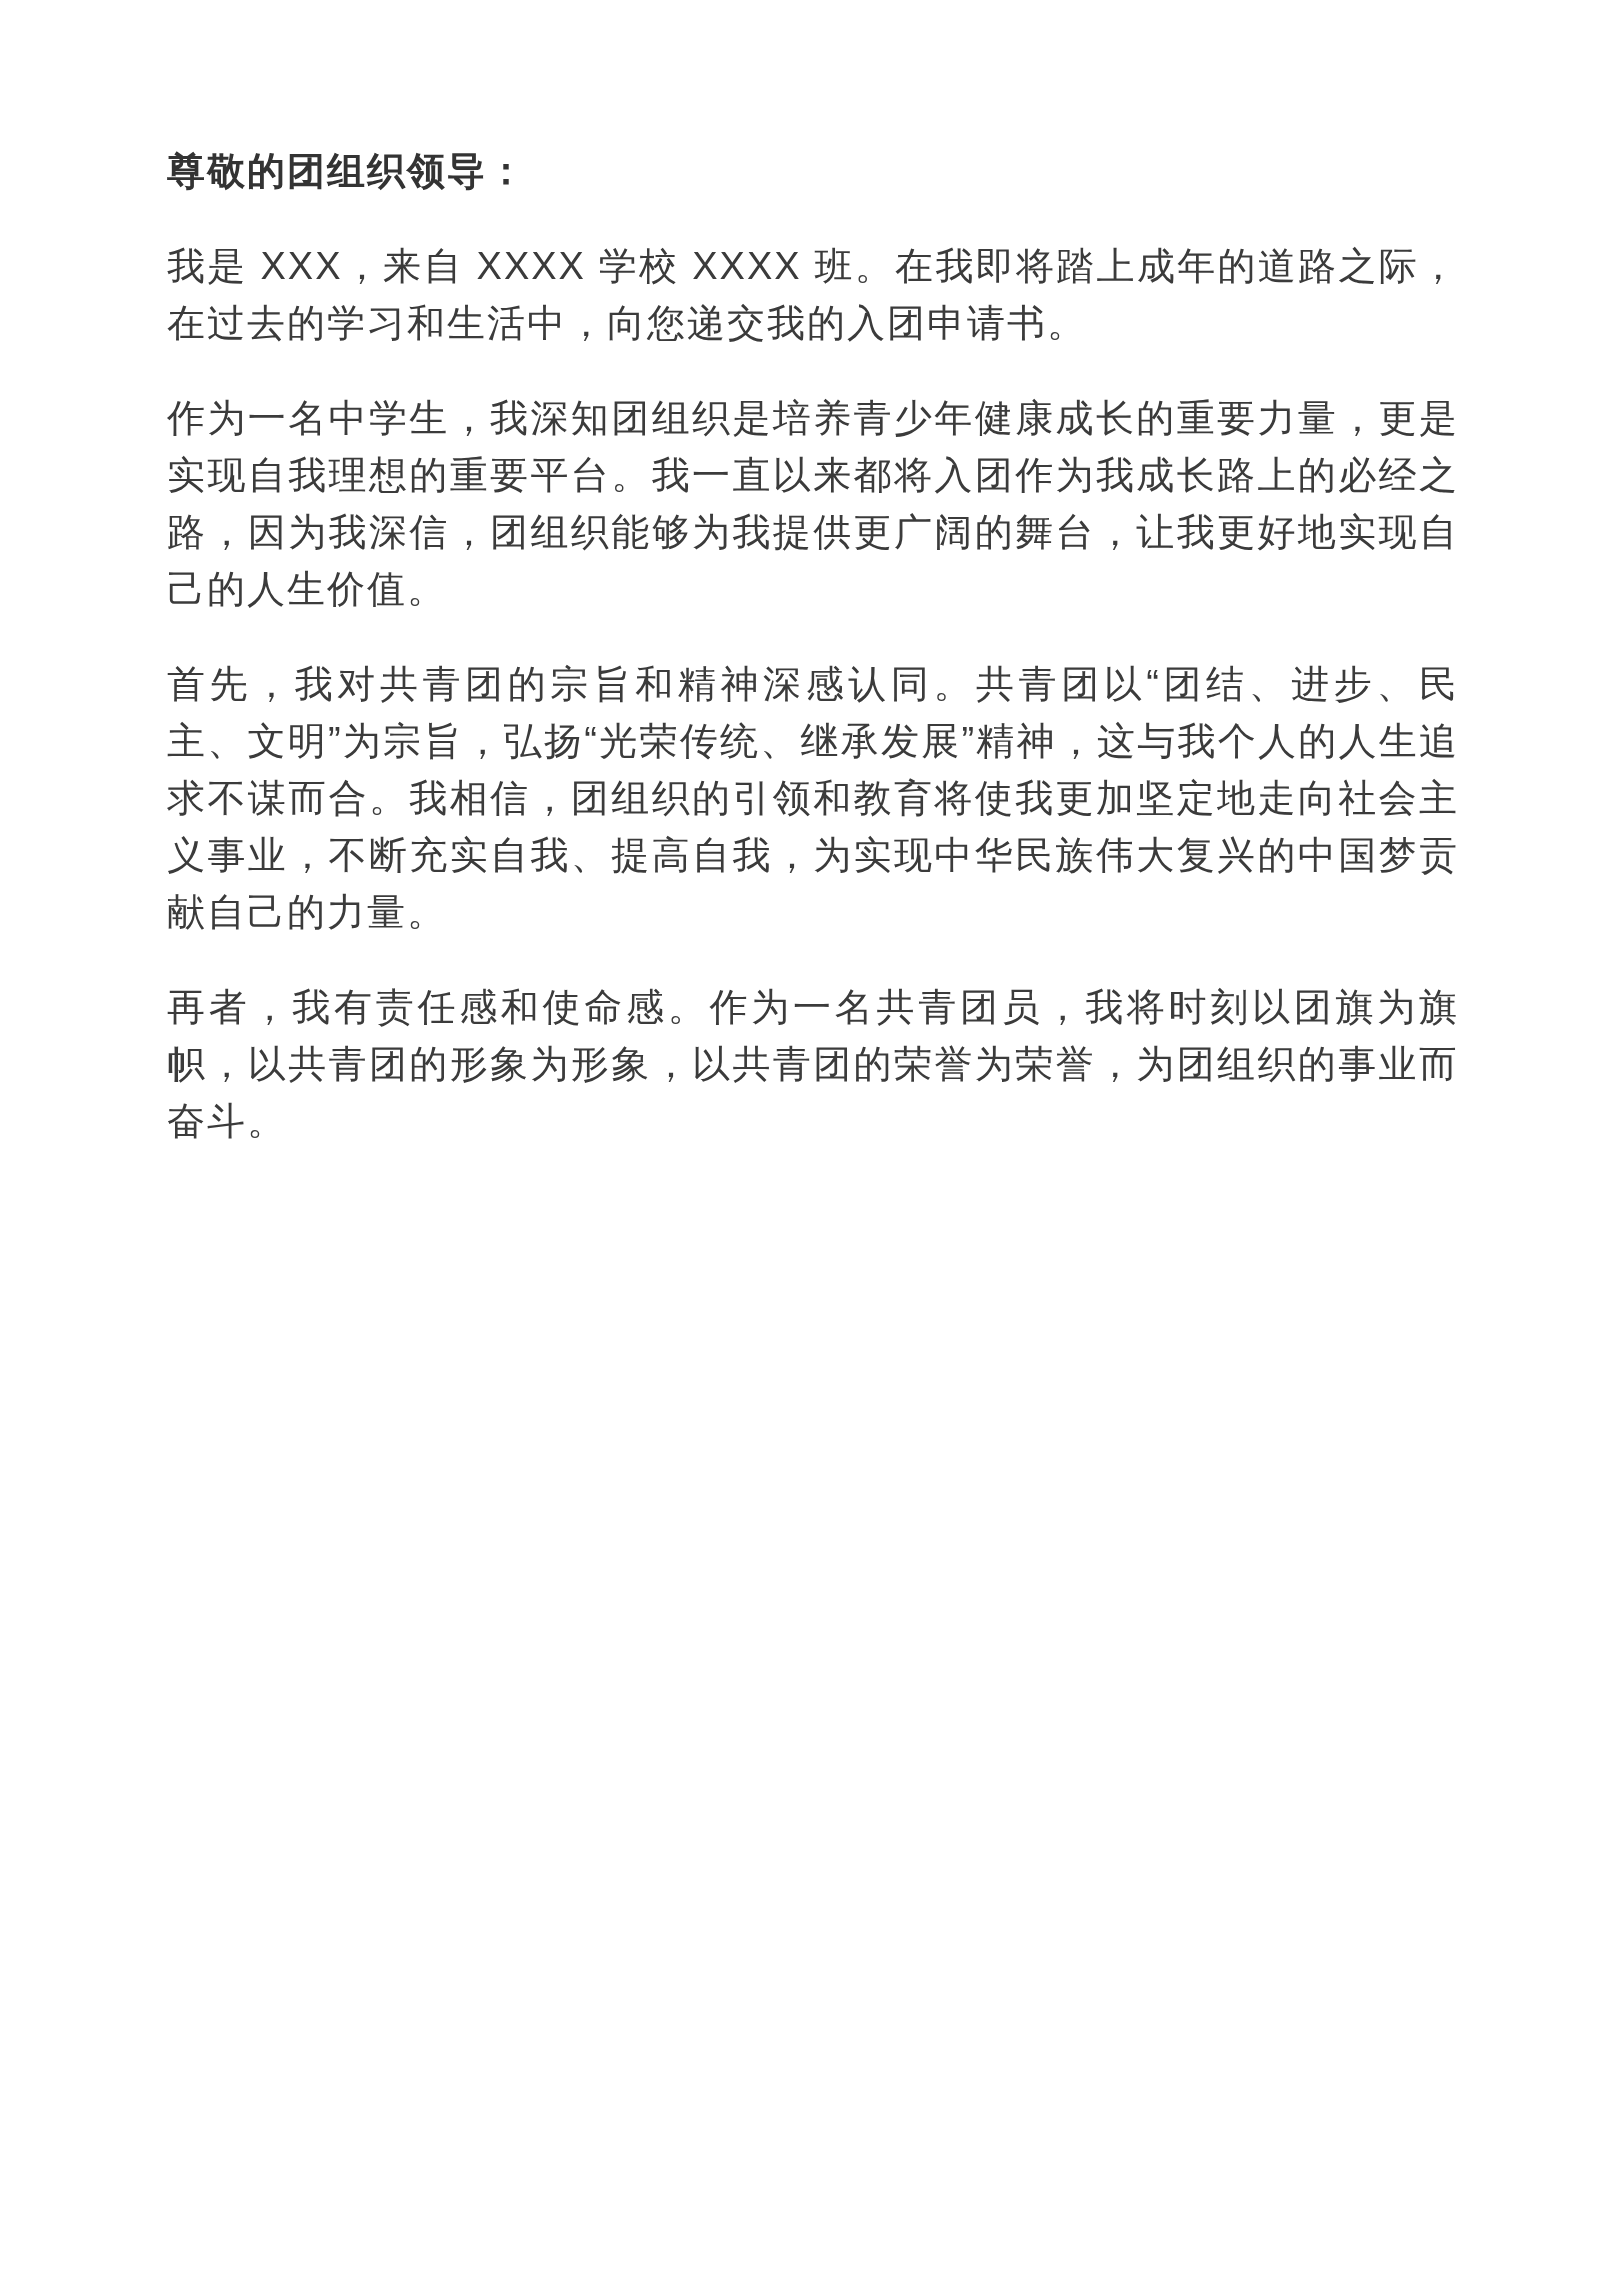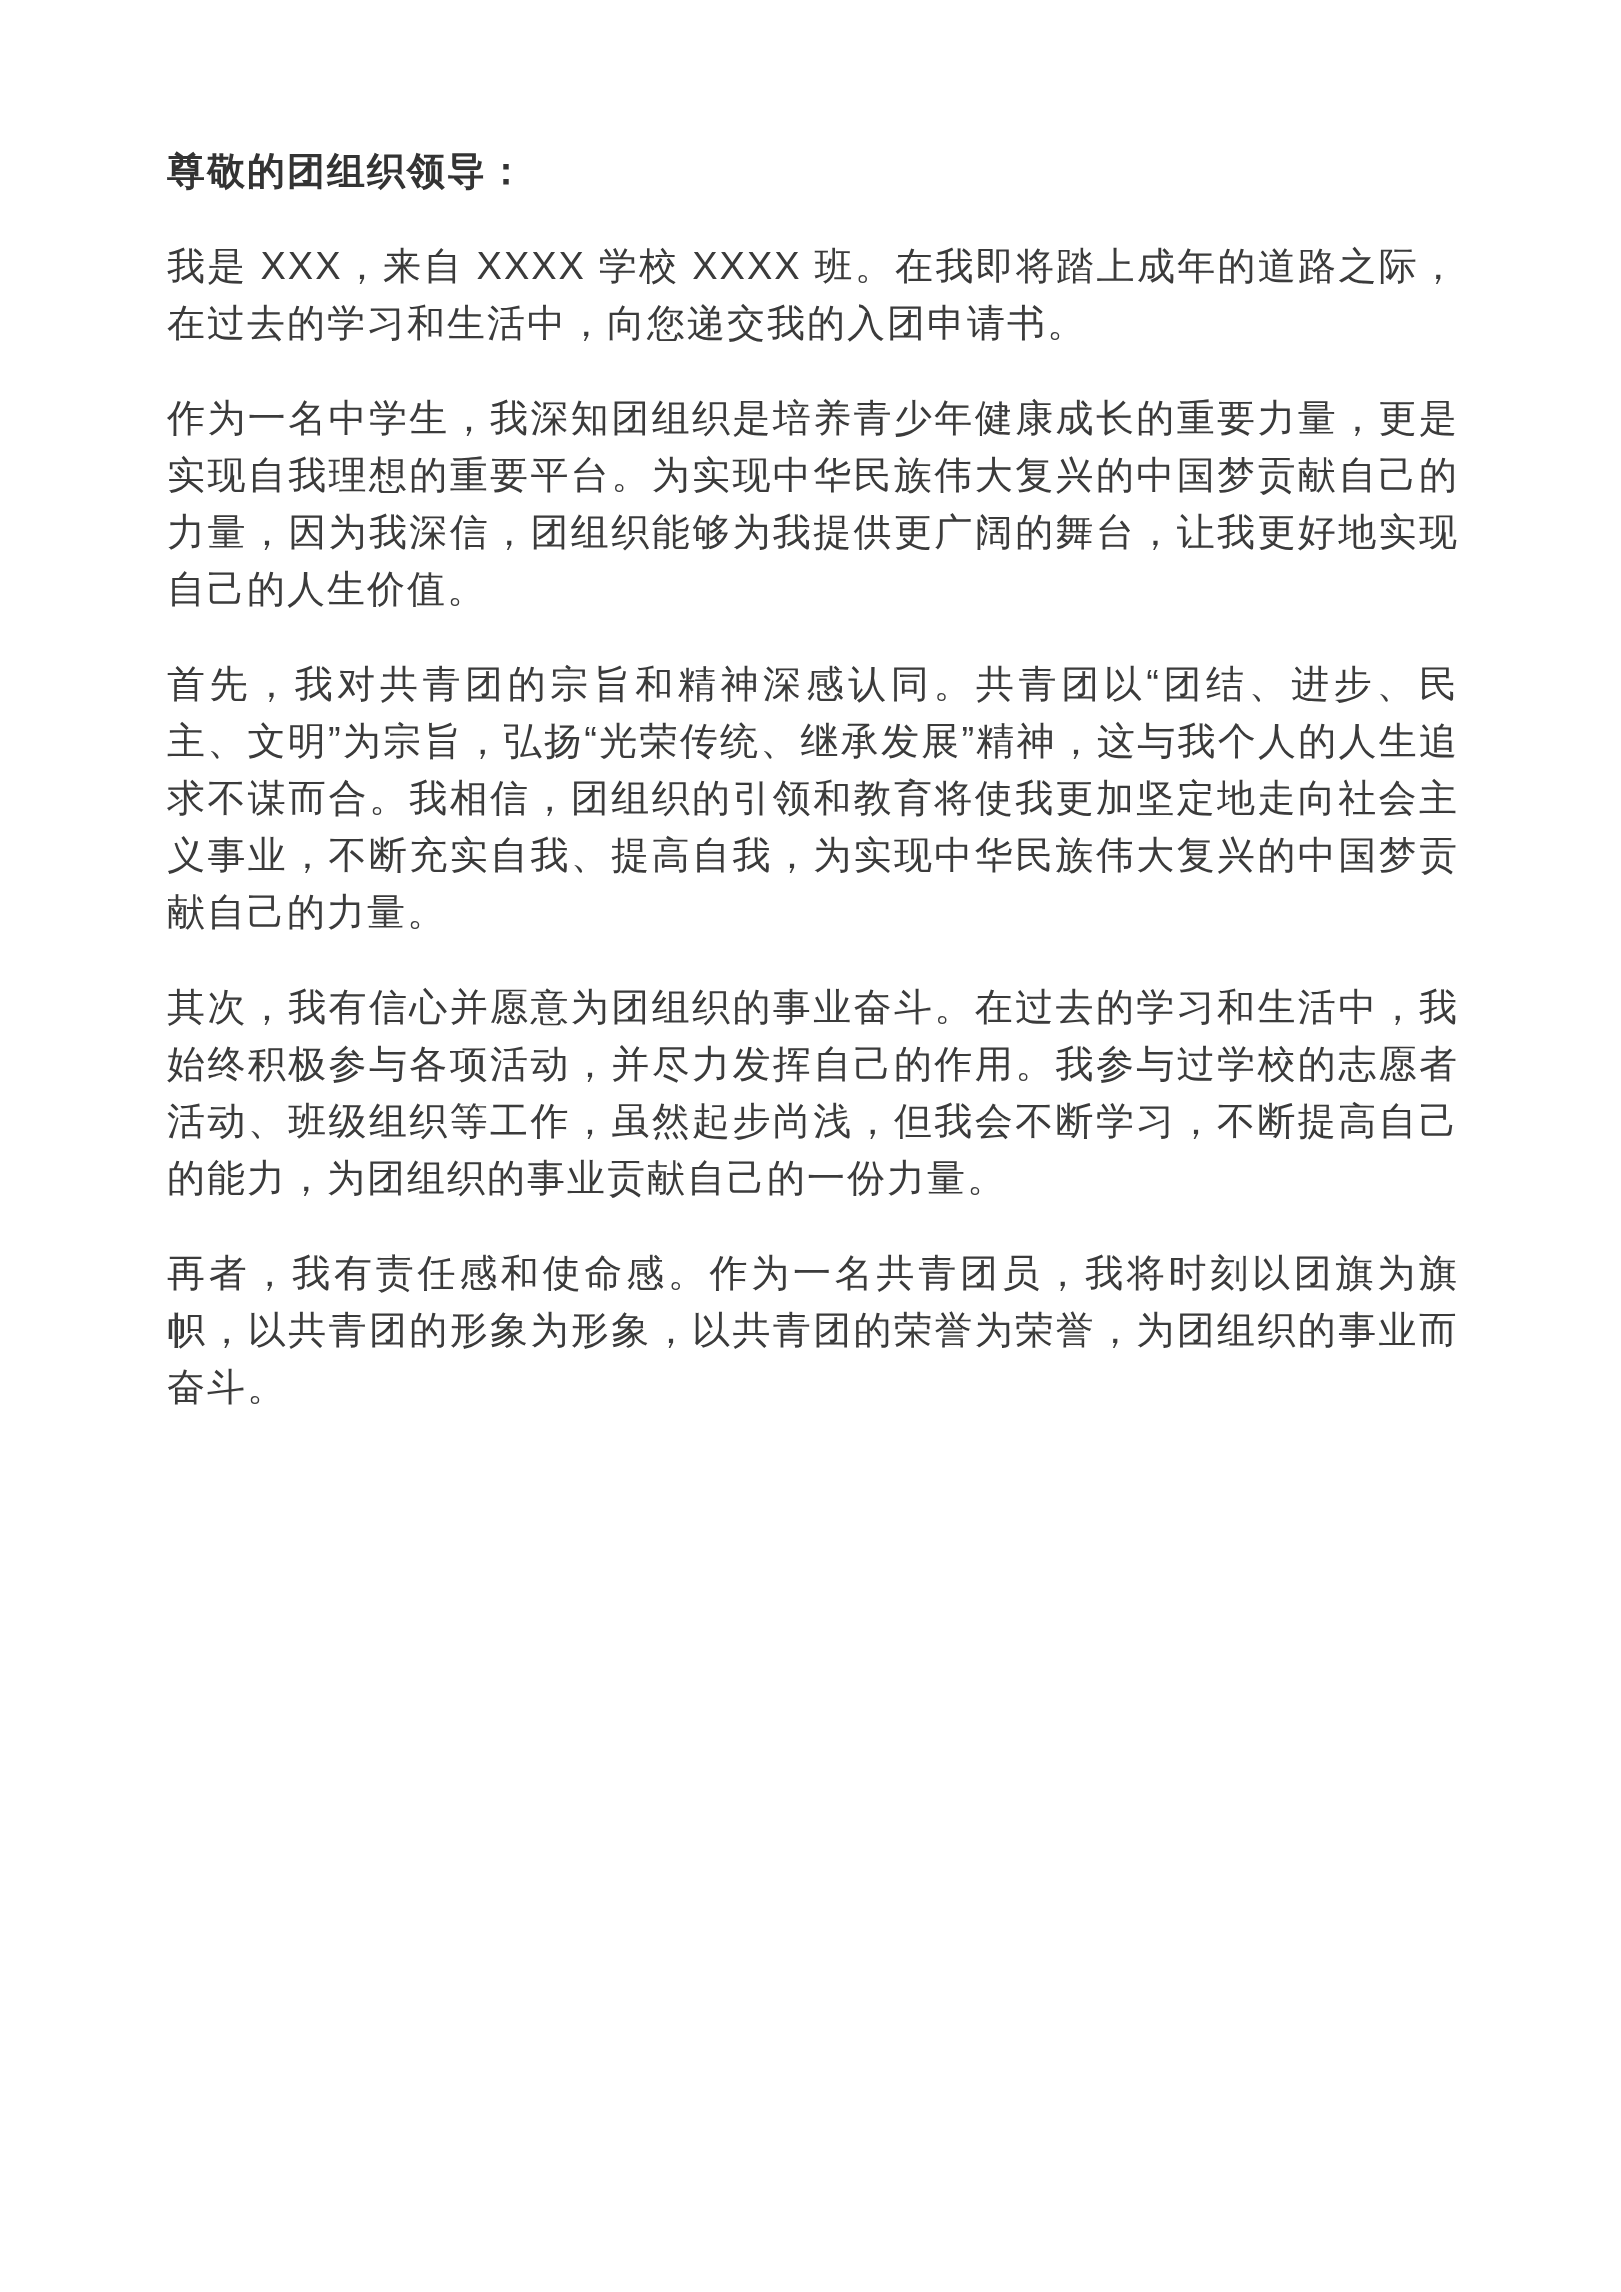--- a/index.html
+++ b/index.html
@@ -45,19 +45,18 @@
     font-family: Liberation Serif, serif;
   }
 </style>
 </head>
 <body>
 
 <div class="page">
   <div class="content">
     <div class="salutation">尊敬的团组织领导：</div>
     <p class="para">我是 XXX，来自 XXXX 学校 XXXX 班。在我即将踏上成年的道路之际，在过去的学习和生活中，向您递交我的入团申请书。</p>
-    <p class="para">作为一名中学生，我深知团组织是培养青少年健康成长的重要力量，更是实现自我理想的重要平台。为实现中华民族伟大复兴的中国梦贡献自己的力量，因为我深信，团组织能够为我提供更广阔的舞台，让我更好地实现自己的人生价值。</p>
+    <p class="para">作为一名中学生，我深知团组织是培养青少年健康成长的重要力量，更是实现自我理想的重要平台。我一直以来都将入团作为我成长路上的必经之路，因为我深信，团组织能够为我提供更广阔的舞台，让我更好地实现自己的人生价值。</p>
     <p class="para">首先，我对共青团的宗旨和精神深感认同。共青团以“团结、进步、民主、文明”为宗旨，弘扬“光荣传统、继承发展”精神，这与我个人的人生追求不谋而合。我相信，团组织的引领和教育将使我更加坚定地走向社会主义事业，不断充实自我、提高自我，为实现中华民族伟大复兴的中国梦贡献自己的力量。</p>
-    <p class="para">其次，我有信心并愿意为团组织的事业奋斗。在过去的学习和生活中，我始终积极参与各项活动，并尽力发挥自己的作用。我参与过学校的志愿者活动、班级组织等工作，虽然起步尚浅，但我会不断学习，不断提高自己的能力，为团组织的事业贡献自己的一份力量。</p>
     <p class="para">再者，我有责任感和使命感。作为一名共青团员，我将时刻以团旗为旗帜，以共青团的形象为形象，以共青团的荣誉为荣誉，为团组织的事业而奋斗。</p>
   </div>
 </div>
 
 
 </body></html>

